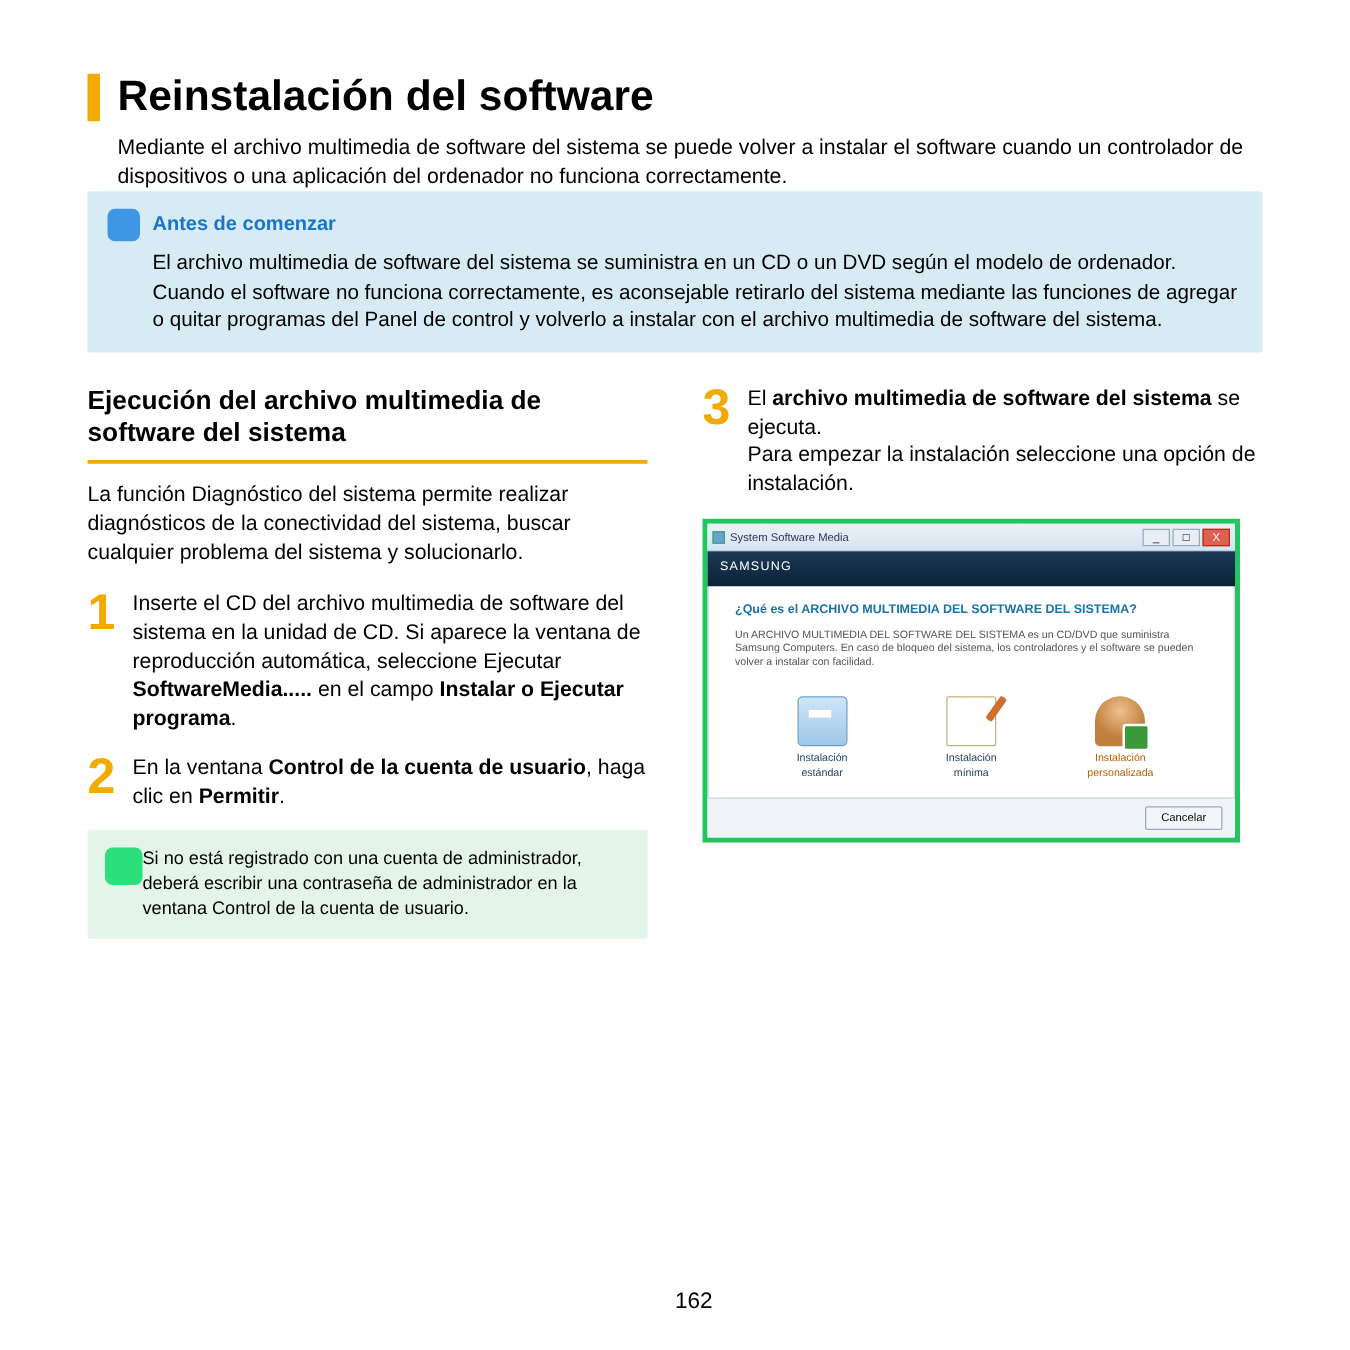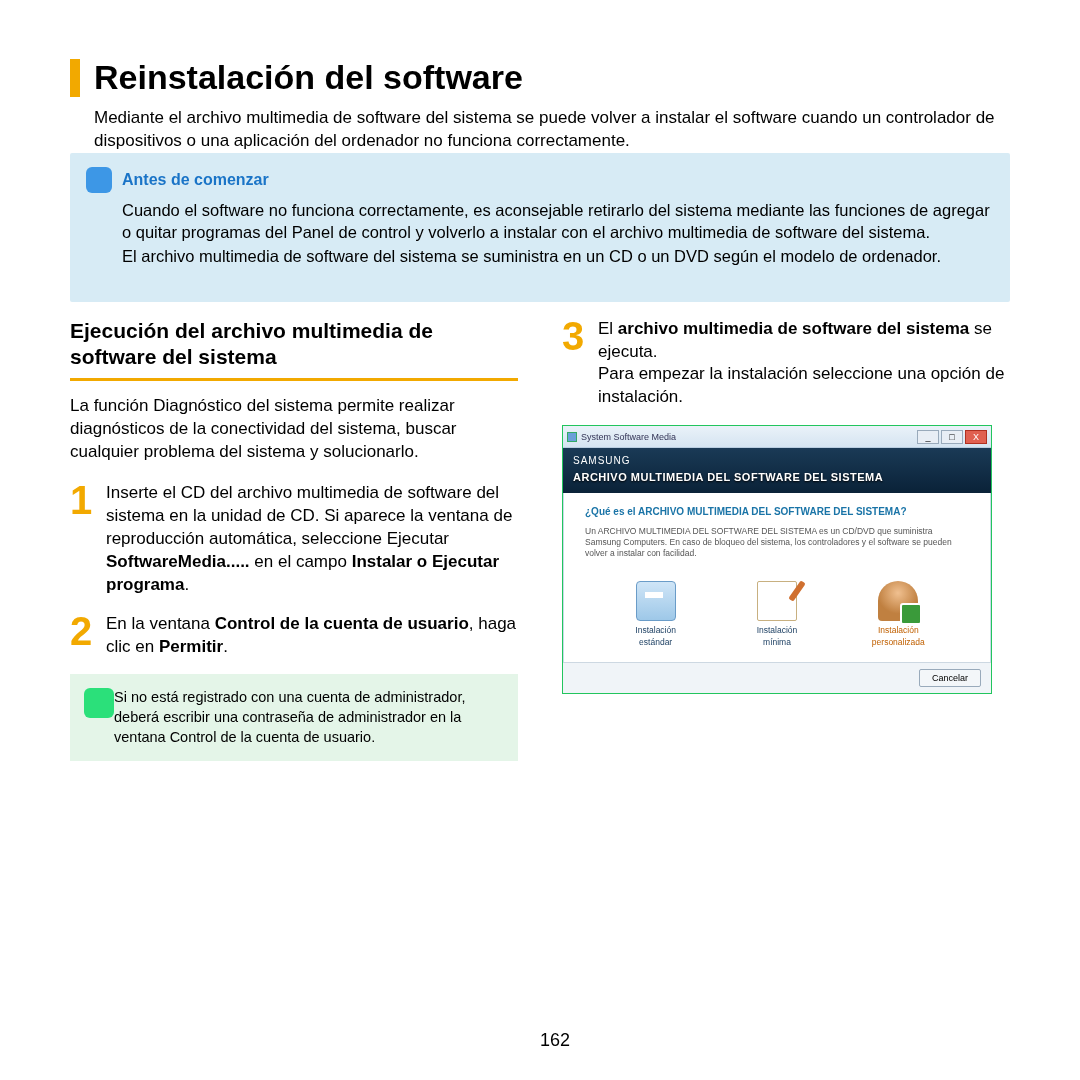--- a/index.html
+++ b/index.html
@@ -13,23 +13,23 @@
     font-size: 17px;
     line-height: 1.35;
     position: relative;
   }
   .title-row { display: flex; align-items: center; gap: 14px; margin-bottom: 6px; }
   .title-bar { width: 10px; height: 38px; background: #f2a900; }
   h1 { font-size: 34px; font-weight: bold; }
   .intro { margin-left: 24px; }
   .callout {
     background: #d7ebf5;
-    padding: 14px 16px 32px 16px;
+    padding: 14px 16px 12px 16px;
     border-radius: 2px;
-    margin-bottom: 16px;
+    margin-bottom: 26px;
   }
   .callout-head { display: flex; align-items: center; gap: 10px; margin-bottom: 6px; }
   .callout-sq { width: 26px; height: 26px; background: #3d97e6; border-radius: 6px; }
   .callout-title { color: #1a74c7; font-weight: bold; font-size: 16px; }
   .callout-body { margin-left: 36px; font-size: 16.5px; }
   .callout-body p { margin-bottom: 2px; }
   .columns { display: flex; gap: 44px; }
   .col { flex: 1; }
   h2 { font-size: 21px; font-weight: bold; line-height: 1.25; }
   .h2-rule { border: none; border-top: 3px solid #f2a900; margin: 8px 0 14px 0; }
@@ -42,21 +42,21 @@
     padding: 14px 14px 14px 14px;
     display: flex;
     font-size: 14.5px;
     line-height: 1.35;
   }
   .note-sq { width: 30px; height: 30px; background: #2be07a; border-radius: 6px; flex-shrink: 0; }
   .pagenum { position: absolute; bottom: 28px; left: 0; right: 0; text-align: center; font-size: 18px; margin-left: 30px; }
 
   
   .win {
-    border: 1px solid #22c55e;
+    border: 4px solid #22c55e;
     background: #fff;
     font-size: 10px;
     width: 430px;
     margin-top: 14px;
     box-shadow: 0 0 0 1px #c9dae8 inset;
   }
   .win-titlebar {
     height: 22px;
     background: linear-gradient(#eaf2f9, #d5e4f1);
     display: flex;
@@ -102,22 +102,22 @@
   <h1>Reinstalación del software</h1>
 </div>
 <p class="intro">Mediante el archivo multimedia de software del sistema se puede volver a instalar el software cuando un controlador de dispositivos o una aplicación del ordenador no funciona correctamente.</p>
 
 <div class="callout">
   <div class="callout-head">
     <div class="callout-sq"></div>
     <div class="callout-title">Antes de comenzar</div>
   </div>
   <div class="callout-body">
+    <p>El archivo multimedia de software del sistema se suministra en un CD o un DVD según el modelo de ordenador.</p>
     <p>Cuando el software no funciona correctamente, es aconsejable retirarlo del sistema mediante las funciones de agregar o quitar programas del Panel de control y volverlo a instalar con el archivo multimedia de software del sistema.</p>
-    <p>El archivo multimedia de software del sistema se suministra en un CD o un DVD según el modelo de ordenador.</p>
   </div>
 </div>
 
 <div class="columns">
   <div class="col">
     <h2>Ejecución del archivo multimedia de software del sistema</h2>
     <hr class="h2-rule">
     <p class="para">La función Diagnóstico del sistema permite realizar diagnósticos de la conectividad del sistema, buscar cualquier problema del sistema y solucionarlo.</p>
 
     <div class="step">
@@ -156,21 +156,20 @@
           <span>System Software Media</span>
         </div>
         <div class="win-btns">
           <div class="win-btn">_</div>
           <div class="win-btn">□</div>
           <div class="win-btn close">X</div>
         </div>
       </div>
       <div class="win-banner">
         <div class="win-brand">SAMSUNG</div>
-        <div class="win-banner-title">ARCHIVO MULTIMEDIA DEL SOFTWARE DEL SISTEMA</div>
       </div>
       <div class="win-body">
         <div class="win-q">¿Qué es el ARCHIVO MULTIMEDIA DEL SOFTWARE DEL SISTEMA?</div>
         <div class="win-desc">Un ARCHIVO MULTIMEDIA DEL SOFTWARE DEL SISTEMA es un CD/DVD que suministra Samsung Computers. En caso de bloqueo del sistema, los controladores y el software se pueden volver a instalar con facilidad.</div>
         <div class="win-opts">
           <div class="opt">
             <div class="ic ic-std"></div>
             <div>Instalación</div>
             <div>estándar</div>
           </div>

